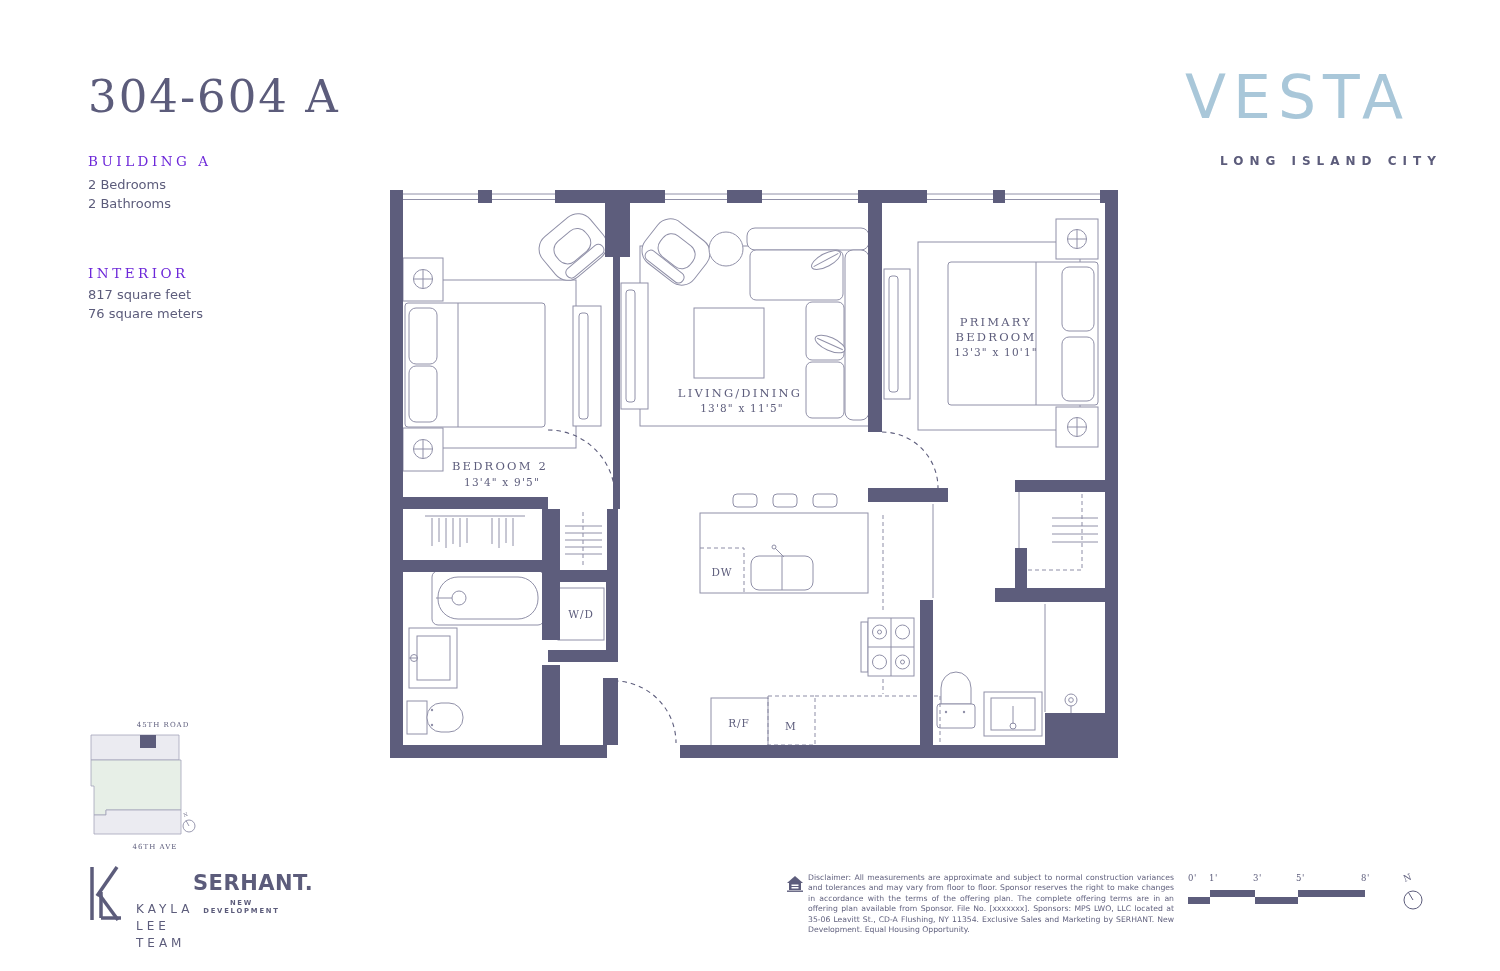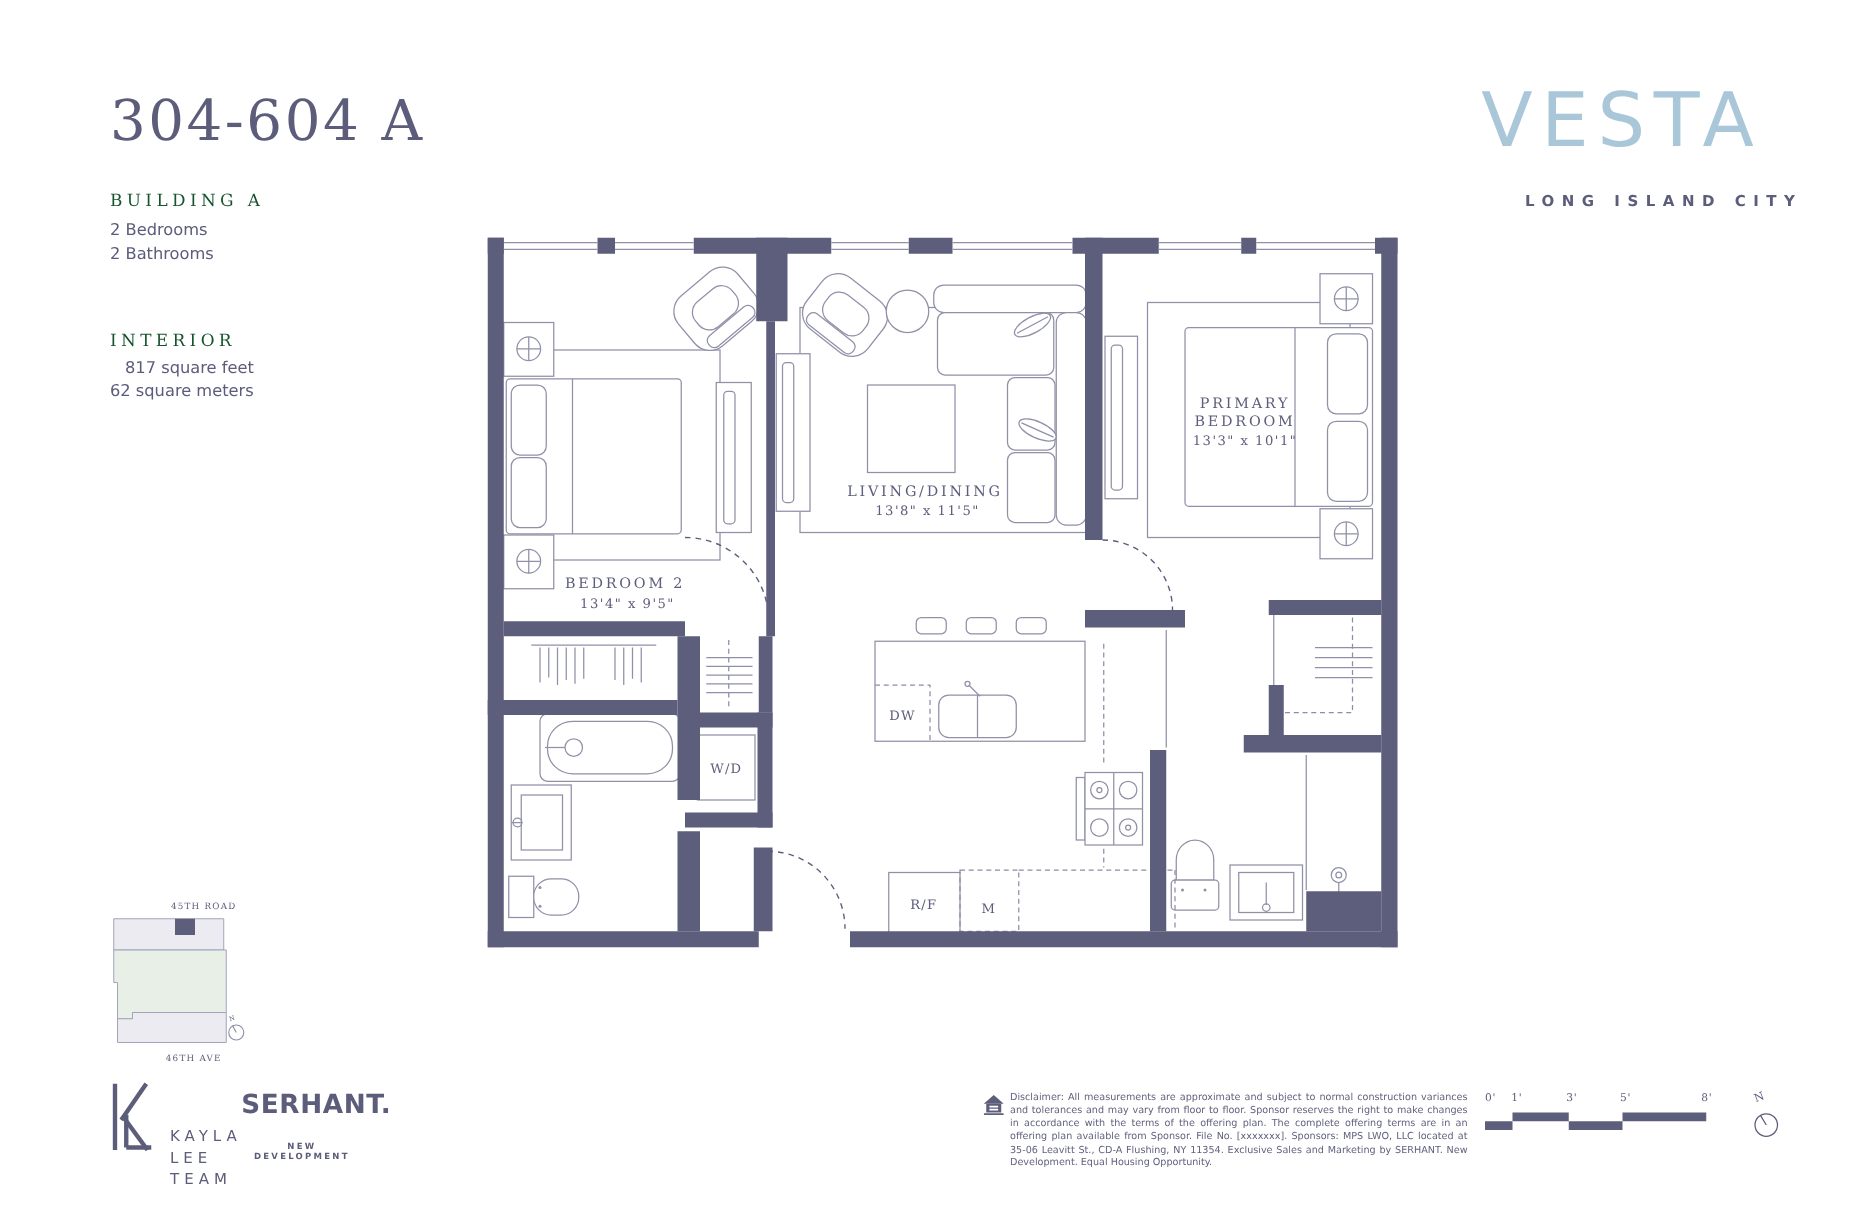--- a/index.html
+++ b/index.html
@@ -2,21 +2,21 @@
 <html><head>
 <meta charset="utf-8">
 <style>
   html,body{margin:0;padding:0;background:#ffffff;}
   .page{position:relative;width:1500px;height:969px;background:#ffffff;overflow:hidden;
         font-family:"DejaVu Sans",sans-serif;color:#5c5c7b;}
   .abs{position:absolute;}
 
   
   .unit-title{font-family:"DejaVu Serif",serif;font-size:45px;letter-spacing:2px;color:#5c5c7b;font-weight:400;}
-  .sec-label{font-family:"DejaVu Serif",serif;font-size:13.5px;letter-spacing:3.5px;color:#14532d;}
+  .sec-label{font-family:"DejaVu Serif",serif;font-size:13.5px;letter-spacing:3.5px;color:#6d28d9;}
   .sec-body{font-family:"DejaVu Sans",sans-serif;font-size:13px;color:#5c5c7b;line-height:18.5px;}
 
   
   .vesta{font-family:"DejaVu Sans",sans-serif;font-size:60px;letter-spacing:7px;color:#a9c7d9;font-weight:400;}
   .vesta-sub{font-family:"DejaVu Sans",sans-serif;font-size:12px;font-weight:bold;letter-spacing:6px;color:#5c5c7b;}
 
   
   svg text{font-family:"DejaVu Serif",serif;fill:#5d5d7c;}
   .fp-room{font-size:11.5px;letter-spacing:2.2px;text-anchor:middle;}
   .fp-dims{font-size:10.5px;letter-spacing:1.2px;text-anchor:middle;}
@@ -24,40 +24,40 @@
   .wall{fill:#5d5d7c;}
   .furn{fill:#ffffff;stroke:#9090a8;stroke-width:1;}
   .furn-n{fill:none;stroke:#9090a8;stroke-width:1;}
   .thin{stroke:#9090a8;stroke-width:1;fill:none;}
   .dash{stroke:#8d8da6;stroke-width:1;fill:none;stroke-dasharray:4 3;}
   .door{stroke:#5d5d7c;stroke-width:1.1;fill:none;stroke-dasharray:4.5 4;}
 
   
   .team-lines{font-size:12px;letter-spacing:4px;line-height:17px;color:#5c5c7b;}
   .serhant{font-size:21px;font-weight:bold;letter-spacing:0.5px;color:#5c5c7b;}
-  .serhant-sub{font-size:6.8px;font-weight:bold;letter-spacing:1.8px;color:#5c5c7b;margin-top:18px;}
+  .serhant-sub{font-size:6.8px;font-weight:bold;letter-spacing:1.8px;color:#5c5c7b;margin-top:4px;}
   .contact-h{font-family:"DejaVu Serif",serif;font-size:12.5px;letter-spacing:2.5px;color:#5c5c7b;}
   .contact-l{font-family:"DejaVu Serif",serif;font-size:11.5px;letter-spacing:0.4px;color:#66668a;line-height:15.5px;}
   .disclaimer{font-size:7.7px;line-height:10.4px;color:#62627f;text-align:justify;}
   .map-label{font-size:7px;letter-spacing:1px;text-anchor:middle;}
   .scale-num{font-size:8.5px;letter-spacing:0.5px;}
 </style>
 </head>
 <body>
 
 <div class="page">
 
   <div class="abs" style="left:88px;top:70px;">
     <div class="unit-title">304-604 A</div>
     <div class="sec-label" style="margin-top:30px;">BUILDING A</div>
     <div class="sec-body" style="margin-top:7px;">2 Bedrooms</div>
     <div class="sec-body">2 Bathrooms</div>
     <div class="sec-label" style="margin-top:52px;">INTERIOR</div>
-    <div class="sec-body" style="margin-top:5px;margin-left:12px;">817 square feet</div>
-    <div class="sec-body">62 square meters</div>
+    <div class="sec-body" style="margin-top:5px;">817 square feet</div>
+    <div class="sec-body">76 square meters</div>
   </div>
 
   <div class="abs" style="left:1185px;top:62px;">
     <div class="vesta">VESTA</div>
     <div class="vesta-sub" style="margin-top:22px;margin-left:35px;">LONG ISLAND CITY</div>
   </div>
 
   <svg class="abs" style="left:390px;top:190px;" width="730" height="568" viewBox="390 190 730 568">
     <defs>
       <g id="armchair">

